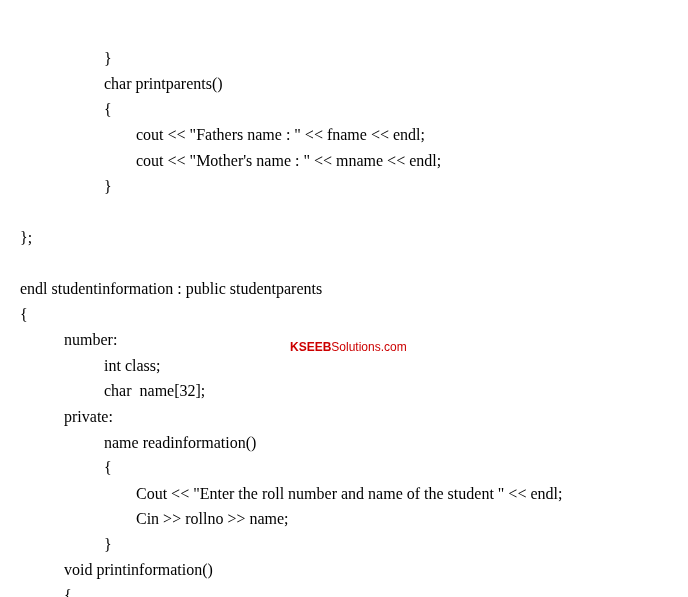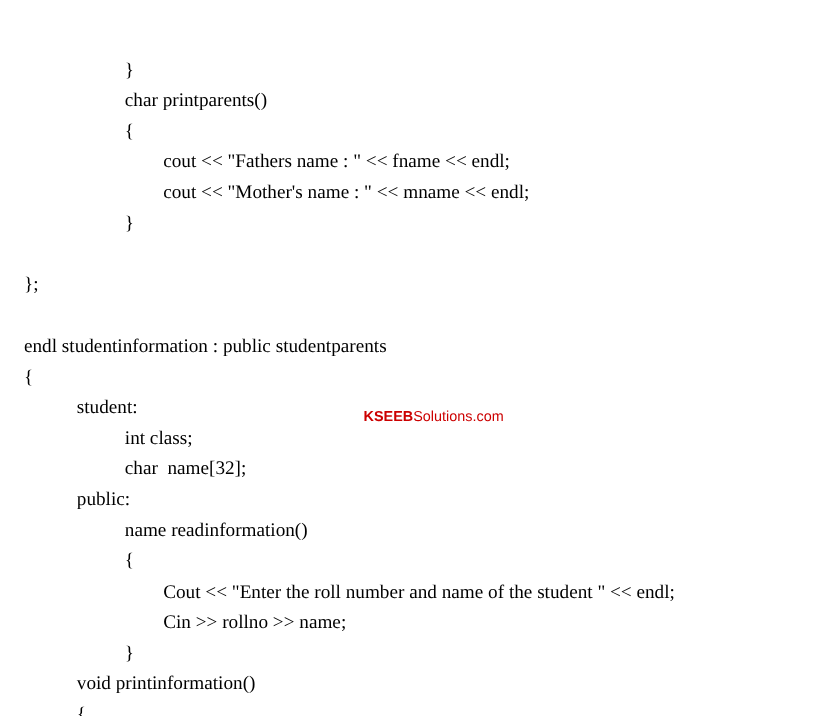--- a/index.html
+++ b/index.html
@@ -18,42 +18,41 @@
     }
     .watermark {
       position: absolute;
       color: #cc0000;
       font-family: Arial, sans-serif;
       font-size: 12px;
       font-weight: normal;
     }
     .watermark .bold {
       font-weight: bold;
-      margin-left: 13px;
     }
   </style>
 </head>
 <body>
 
 <div class="code-block">
 <span>                     }</span>
 <span>                     char printparents()</span>
 <span>                     {</span>
 <span>                             cout &lt;&lt; "Fathers name : " &lt;&lt; fname &lt;&lt; endl;</span>
 <span>                             cout &lt;&lt; "Mother's name : " &lt;&lt; mname &lt;&lt; endl;</span>
 <span>                     }</span>
 <span></span>
 <span>};</span>
 <span></span>
 <span>endl studentinformation : public studentparents</span>
 <span>{</span>
-<span>           student:</span>
+<span>           number:</span>
 <span>                     int class;</span>
 <span>                     char  name[32];</span>
-<span>           public:</span>
+<span>           private:</span>
 <span>                     name readinformation()</span>
 <span>                     {</span>
 <span>                             Cout &lt;&lt; "Enter the roll number and name of the student " &lt;&lt; endl;</span>
 <span>                             Cin &gt;&gt; rollno &gt;&gt; name;</span>
 <span>                     }</span>
 <span>           void printinformation()</span>
 <span>           {</span>
 
 
 

